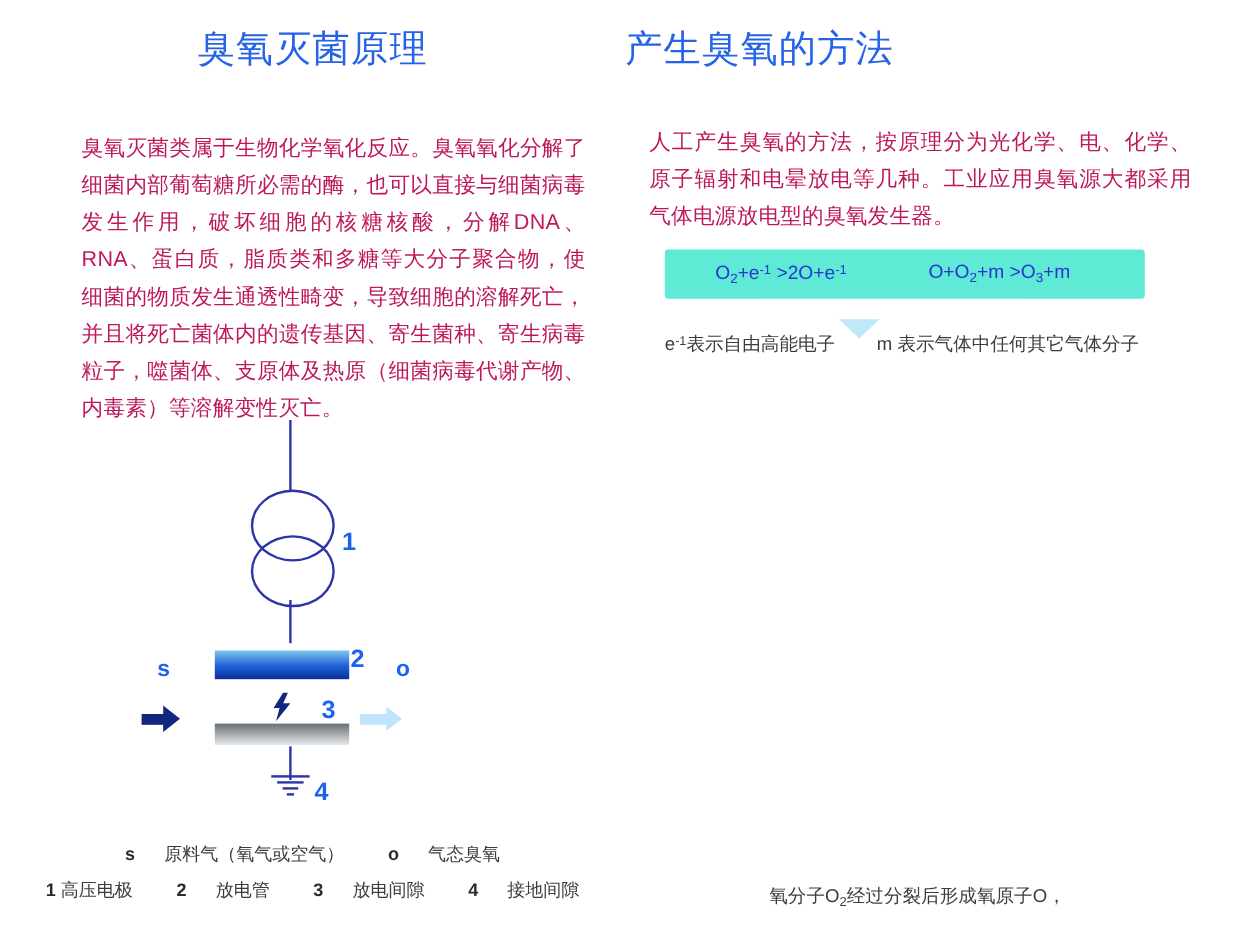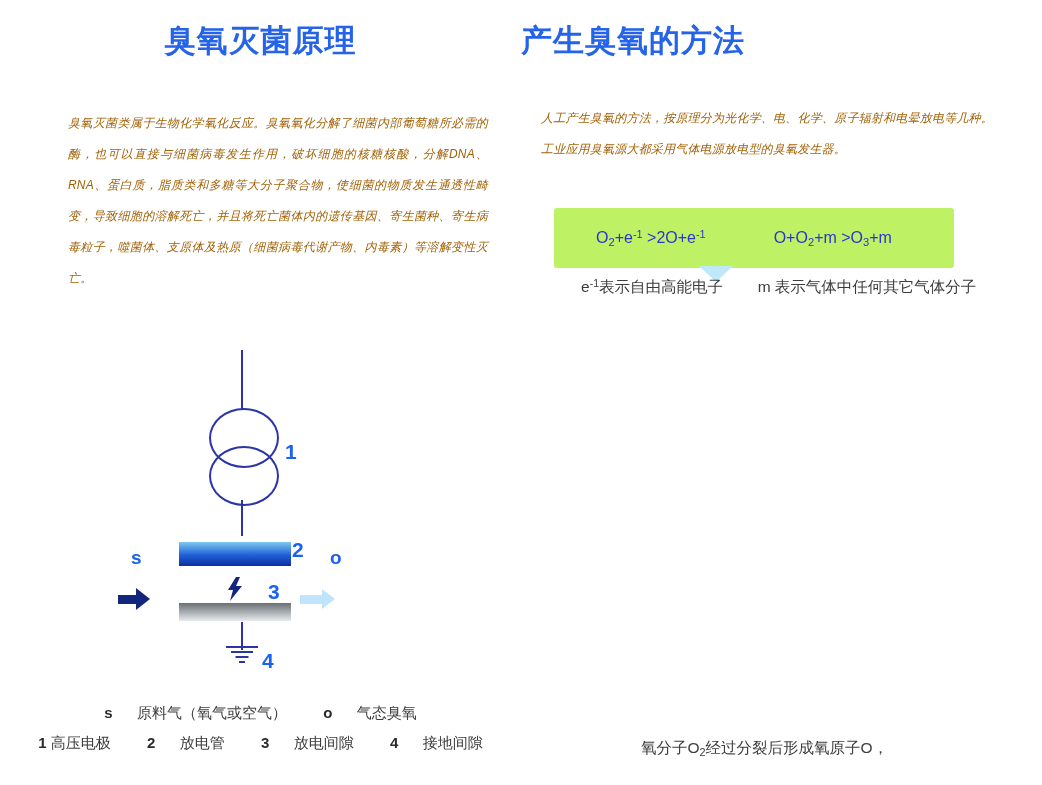--- a/index.html
+++ b/index.html
@@ -15,48 +15,47 @@
 
   
   .col{position:absolute;top:0;height:785px;}
   .col-left{left:0;width:521px;}
   .col-right{left:521px;width:521px;}
 
   
   .title{
     position:absolute;top:22px;left:0;width:100%;
     text-align:center;
-    font-size:31px;font-weight:bold;
+    font-size:31px;font-weight:normal;
     color:#2563e8;
     letter-spacing:1px;
     line-height:1.2;
   }
   .col-left .title{text-align:center;padding-right:0px;}
   .col-right .title{text-align:left;}
 
   
   .para{
     position:absolute;
-    font-size:12px;
+    font-size:18px;
     line-height:31px;
-    color:#a16207;
+    color:#be185d;
     letter-spacing:0.2px;
     text-align:justify;
-    font-style:italic;
   }
   .para-left{left:68px;top:108px;width:420px;}
   .para-right{left:541px;top:103px;width:452px;}
 
   
   .formula-wrap{position:absolute;left:554px;top:208px;width:400px;}
   .formula-box{
     position:relative;
-    background:#bef264;
+    background:#5eead4;
     border-radius:3px;
-    height:60px;
+    height:41px;
     display:flex;align-items:center;
     color:#2b35cf;
     font-size:16px;
   }
   .formula-box .f1{margin-left:42px;}
   .formula-box .f2{margin-left:68px;}
   .formula-notch{
     position:absolute;
     left:145px;top:58px;
     width:0;height:0;
@@ -64,21 +63,20 @@
     border-right:17px solid transparent;
     border-top:16px solid #bfe9f8;
   }
   sub{font-size:0.7em;vertical-align:-0.25em;}
   sup{font-size:0.68em;vertical-align:0.45em;}
 
   .formula-caption{
     position:absolute;left:554px;top:277px;width:460px;
     font-size:15.5px;color:#3c3c3c;
     white-space:nowrap;
-    margin-left:27px;
   }
   .formula-caption .gap{display:inline-block;width:26px;}
 
   
   .diagram-left{position:absolute;left:0;top:340px;width:521px;height:340px;}
 
   .wire{position:absolute;background:#2b35a8;}
   .wire-top{left:241px;top:10px;width:2px;height:60px;}
   .wire-mid{left:241px;top:160px;width:2px;height:36px;}
   .wire-bot{left:241px;top:282px;width:2px;height:28px;}

